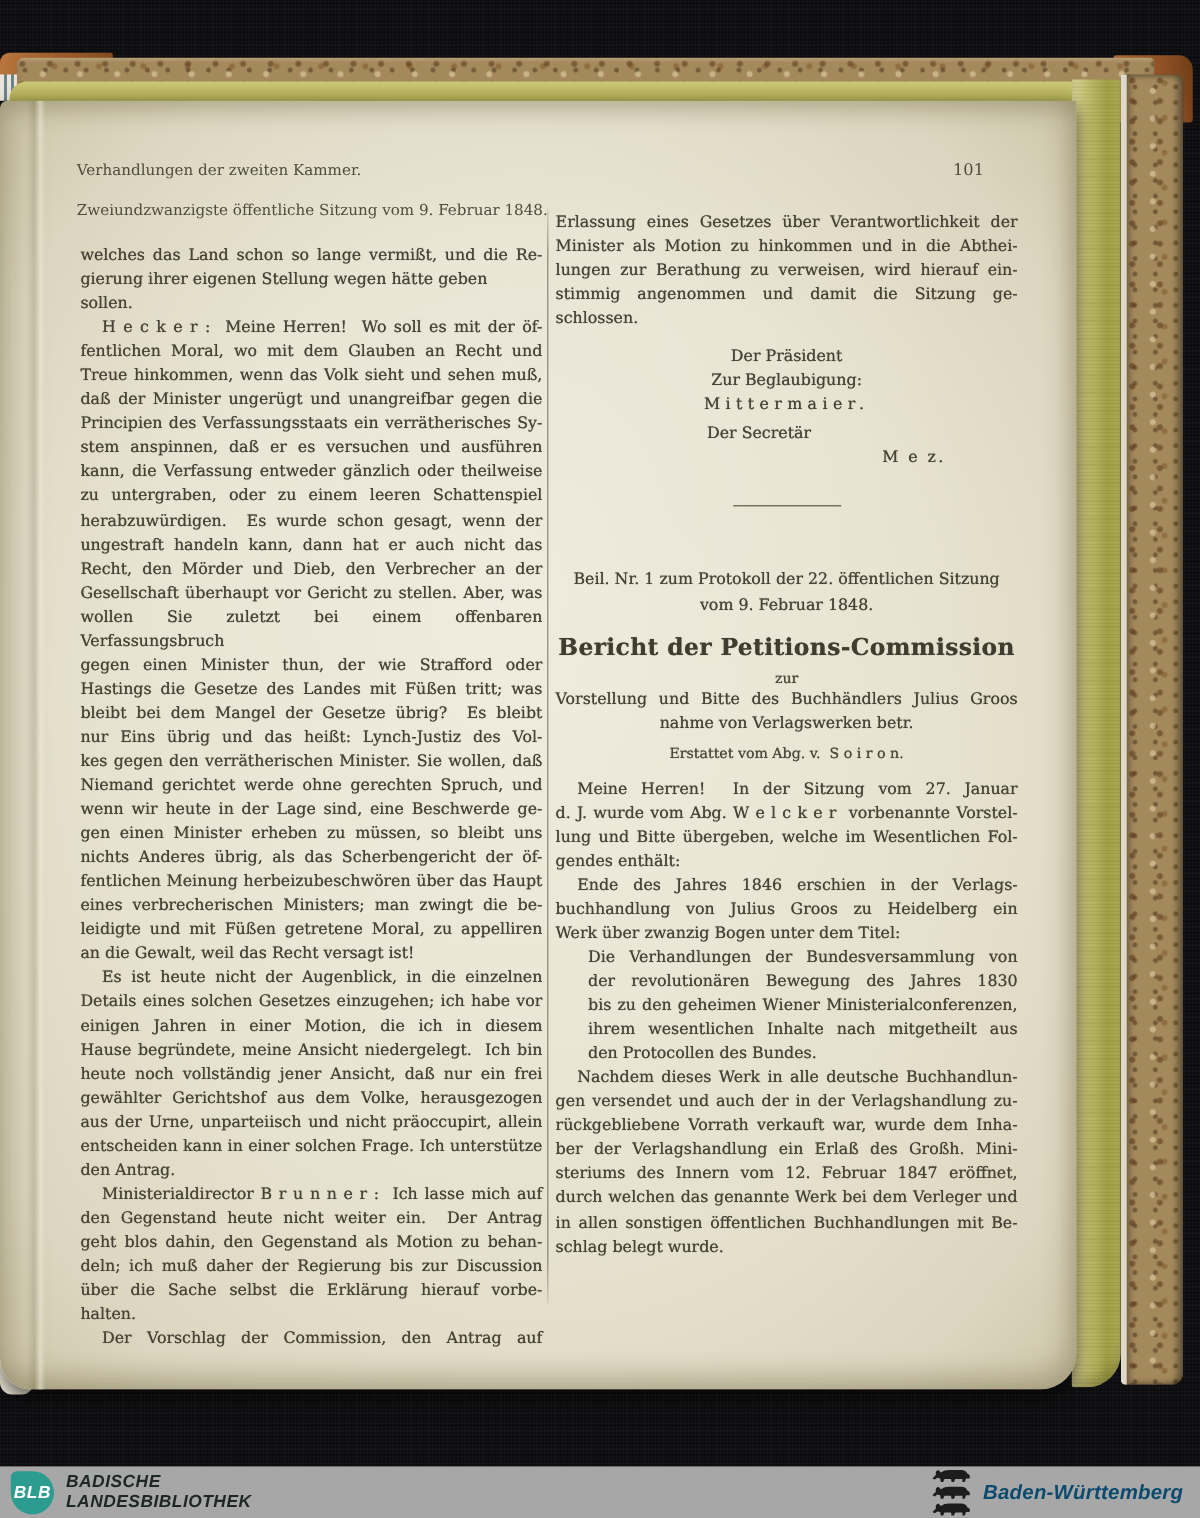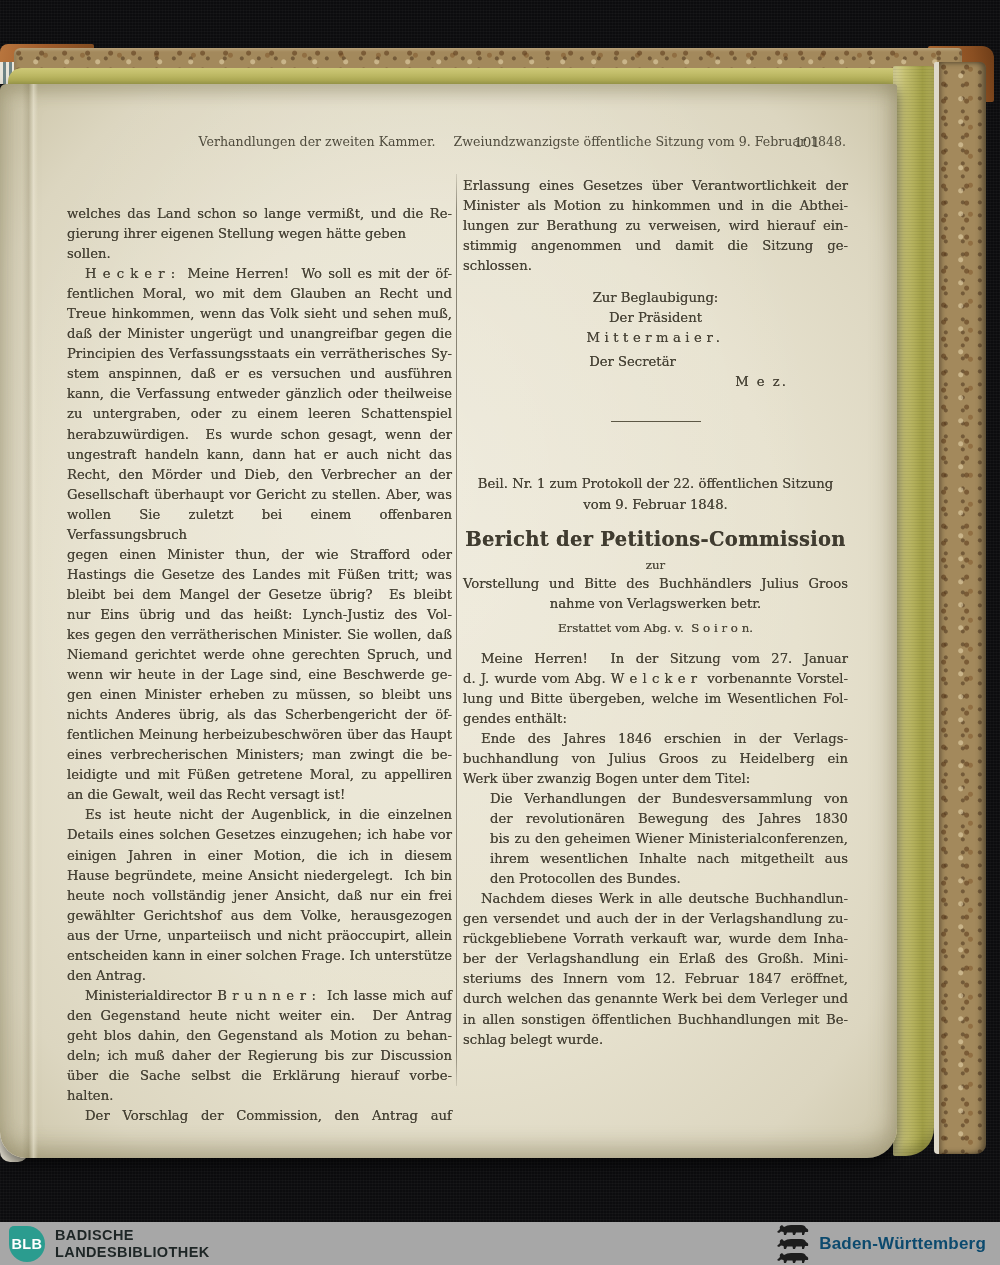--- a/index.html
+++ b/index.html
@@ -47,22 +47,22 @@
       radial-gradient(ellipse at 50% 50%, #ebe6d4 0%, #e7e2cf 55%, #dcd6c0 84%, #ccc5a9 100%);
     border-radius:6px 2px 30px 26px;
     box-shadow:inset 0 10px 14px rgba(120,110,70,.25),
                inset -8px -12px 20px rgba(110,100,60,.30),
                inset 16px 0 26px rgba(120,110,75,.22),
                0 6px 14px rgba(0,0,0,.55);}
   .page::before{content:"";position:absolute;left:22px;top:0;bottom:0;width:16px;
     background:linear-gradient(90deg,transparent 0%, rgba(100,90,55,.20) 42%, rgba(238,233,214,.55) 72%, transparent 100%);}
   
   .running-head{position:absolute;left:64px;top:50px;width:782px;
-    display:flex;justify-content:flex-end;gap:18px;
-    font-size:12.6px;color:#4f4b3d;white-space:nowrap;}
+    display:flex;justify-content:center;gap:18px;
+    font-size:12.6px;color:#4f4b3d;white-space:nowrap;flex-direction:column;}
   .running-head .pagenum{position:absolute;right:26px;top:0;font-size:13.5px;}
   .col-divider{position:absolute;left:456px;top:90px;width:1px;height:912px;
     background:linear-gradient(180deg,rgba(70,65,50,.15),rgba(70,65,50,.6) 4%,rgba(70,65,50,.6) 96%,rgba(70,65,50,.15));}
   .col{position:absolute;top:92px;font-size:13.2px;line-height:20.05px;color:#464235;
     text-shadow:0 0 0.6px rgba(70,64,52,.85);}
   .col.left{left:67px;width:385px;margin-top:28px;}
   .col.right{left:463px;width:385px;}
   .line{white-space:pre-wrap;min-height:1px;}
   .j{text-align:justify;text-align-last:justify;}
   .e{text-align:left;}
@@ -73,21 +73,21 @@
   .big{font-size:19.5px;line-height:26px;font-weight:bold;letter-spacing:.3px;color:#403c30;}
   .q{padding-left:27px;}
   .rt{text-align:center;padding-right:46px;}
   .rt2{text-align:right;padding-right:60px;letter-spacing:2px;}
   .rule{height:18px;position:relative;}
   .rule::after{content:"";position:absolute;left:50%;top:9px;transform:translateX(-50%);
     width:90px;height:1px;background:#5c5745;}
   .gap{}
   
   .footer{position:absolute;left:0;bottom:0;width:1000px;height:43px;background:#a7a7a7;
-    display:flex;align-items:center;font-family:"Liberation Sans", sans-serif;}
+    display:flex;align-items:center;font-family:"Liberation Sans", sans-serif;font-style:italic;}
   .blb-badge{width:36px;height:36px;margin-left:9px;border-radius:5px 50% 50% 50%;
     display:flex;align-items:center;justify-content:center;
     color:#fff;font-weight:bold;font-size:14.5px;letter-spacing:.4px;}
   .lib-name{margin-left:10px;font-weight:bold;font-size:14.5px;line-height:16.5px;
     letter-spacing:.4px;color:#1e2626;}
   .state-group{position:absolute;right:14px;display:flex;align-items:center;gap:8px;}
   .state-group svg{display:block;}
   .state-label{font-size:17px;font-weight:bold;color:#0c4a6e;letter-spacing:.2px;}
 </style>
 </head>
@@ -157,22 +157,22 @@
         <div class="line e">halten.</div>
         <div class="line j i">Der Vorschlag der Commission, den Antrag auf</div>
       </div>
     <div class="col right">
         <div class="line j">Erlassung eines Gesetzes über Verantwortlichkeit der</div>
         <div class="line j">Minister als Motion zu hinkommen und in die Abthei-</div>
         <div class="line j">lungen zur Berathung zu verweisen, wird hierauf ein-</div>
         <div class="line j">stimmig angenommen und damit die Sitzung ge-</div>
         <div class="line e">schlossen.</div>
         <div class="line gap" style="height: 12px;"></div>
+        <div class="line c">Der Präsident</div>
         <div class="line c">Zur Beglaubigung:</div>
-        <div class="line c">Der Präsident</div>
         <div class="line c sp">Mittermaier.</div>
         <div class="line gap" style="height: 4px;"></div>
         <div class="line rt">Der Secretär</div>
         <div class="line rt2">M e z.</div>
         <div class="line gap" style="height: 20px;"></div>
         <div class="line rule"></div>
         <div class="line gap" style="height: 44px;"></div>
         <div class="line c">Beil. Nr. 1 zum Protokoll der 22. öffentlichen Sitzung</div>
         <div class="line c">vom 9. Februar 1848.</div>
         <div class="line gap" style="height: 12px;"></div>

